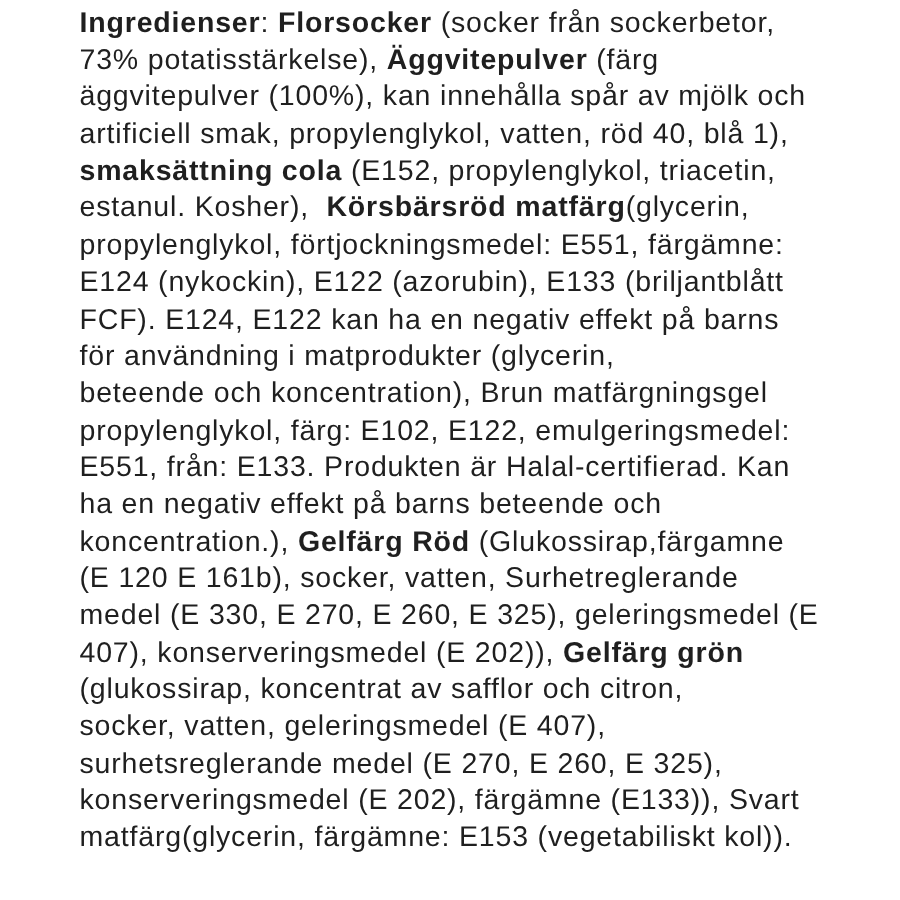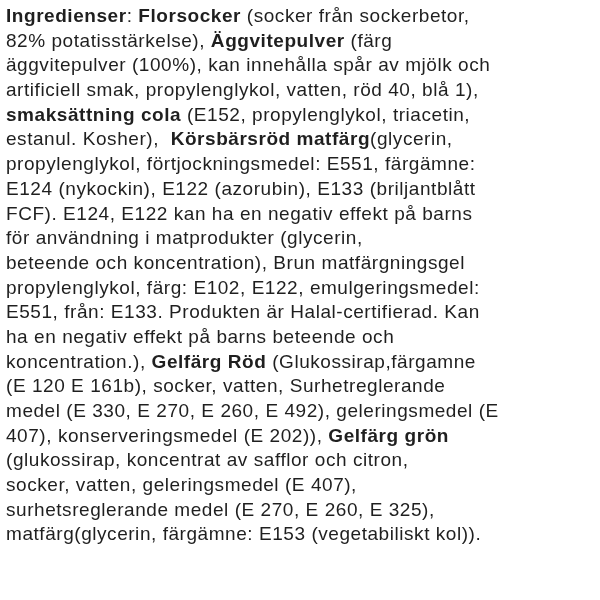--- a/index.html
+++ b/index.html
@@ -6,20 +6,21 @@
     margin: 0;
     padding: 0;
     background: #ffffff;
   }
   #page {
     width: 600px;
     height: 600px;
     overflow: hidden;
     background: #ffffff;
     box-sizing: border-box;
+    padding-left: 47px;
   }
   #ingredients {
     padding: 4px 5px 0 6px;
     font-family: "Liberation Sans", "DejaVu Sans", sans-serif;
     font-size: 19px;
     line-height: 24.7px;
     letter-spacing: 0.55px;
     color: #1f1f1f;
     font-weight: 400;
   }
@@ -30,35 +31,36 @@
   .seg.bold {
     font-weight: 700;
   }
 </style>
 </head>
 <body>
 
 <div id="page">
   <div id="ingredients">
       <div class="line"><span class="seg bold">Ingredienser</span><span class="seg">: </span><span class="seg bold">Florsocker</span><span class="seg"> (socker från sockerbetor,</span></div>
-      <div class="line"><span class="seg">82% potatisstärkelse), </span><span class="seg bold">Äggvitepulver</span><span class="seg"> (färg</span></div>
+      <div class="line"><span class="seg">73% potatisstärkelse), </span><span class="seg bold">Äggvitepulver</span><span class="seg"> (färg</span></div>
       <div class="line"><span class="seg">äggvitepulver (100%), kan innehålla spår av mjölk och</span></div>
       <div class="line"><span class="seg">artificiell smak, propylenglykol, vatten, röd 40, blå 1),</span></div>
       <div class="line"><span class="seg bold">smaksättning cola</span><span class="seg"> (E152, propylenglykol, triacetin,</span></div>
       <div class="line"><span class="seg">estanul. Kosher),  </span><span class="seg bold">Körsbärsröd matfärg</span><span class="seg">(glycerin,</span></div>
       <div class="line"><span class="seg">propylenglykol, förtjockningsmedel: E551, färgämne:</span></div>
       <div class="line"><span class="seg">E124 (nykockin), E122 (azorubin), E133 (briljantblått</span></div>
       <div class="line"><span class="seg">FCF). E124, E122 kan ha en negativ effekt på barns</span></div>
       <div class="line"><span class="seg">för användning i matprodukter (glycerin,</span></div>
       <div class="line"><span class="seg">beteende och koncentration), Brun matfärgningsgel</span></div>
       <div class="line"><span class="seg">propylenglykol, färg: E102, E122, emulgeringsmedel:</span></div>
       <div class="line"><span class="seg">E551, från: E133. Produkten är Halal-certifierad. Kan</span></div>
       <div class="line"><span class="seg">ha en negativ effekt på barns beteende och</span></div>
       <div class="line"><span class="seg">koncentration.), </span><span class="seg bold">Gelfärg Röd</span><span class="seg"> (Glukossirap,färgamne</span></div>
       <div class="line"><span class="seg">(E 120 E 161b), socker, vatten, Surhetreglerande</span></div>
-      <div class="line"><span class="seg">medel (E 330, E 270, E 260, E 492), geleringsmedel (E</span></div>
+      <div class="line"><span class="seg">medel (E 330, E 270, E 260, E 325), geleringsmedel (E</span></div>
       <div class="line"><span class="seg">407), konserveringsmedel (E 202)), </span><span class="seg bold">Gelfärg grön</span></div>
       <div class="line"><span class="seg">(glukossirap, koncentrat av safflor och citron,</span></div>
       <div class="line"><span class="seg">socker, vatten, geleringsmedel (E 407),</span></div>
       <div class="line"><span class="seg">surhetsreglerande medel (E 270, E 260, E 325),</span></div>
+      <div class="line"><span class="seg">konserveringsmedel (E 202), färgämne (E133)), Svart</span></div>
       <div class="line"><span class="seg">matfärg(glycerin, färgämne: E153 (vegetabiliskt kol)).</span></div>
     </div>
 </div>
 
 </body></html>

